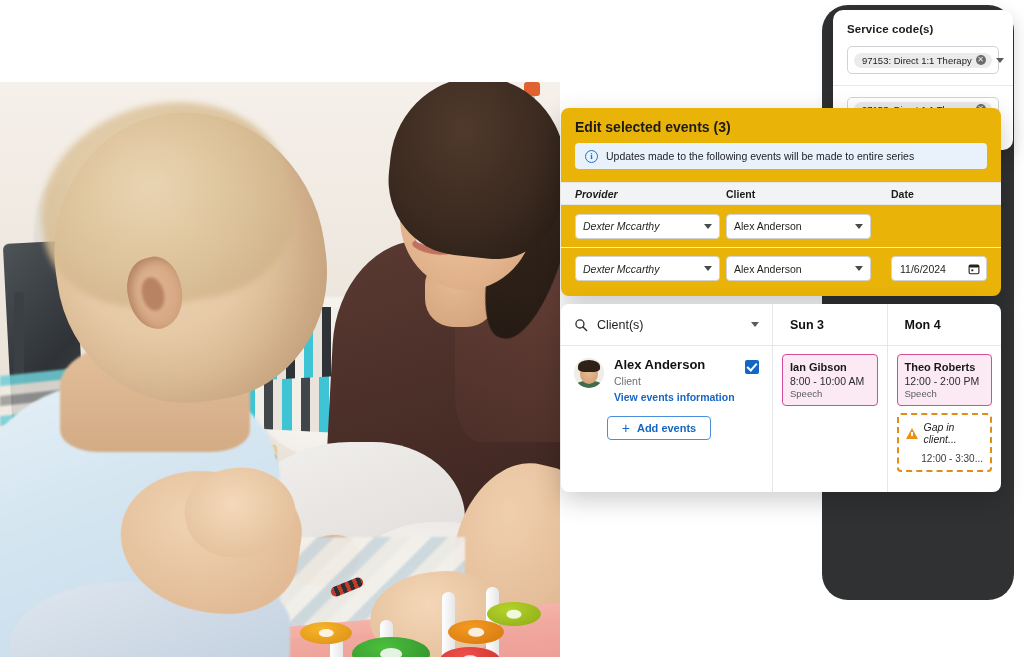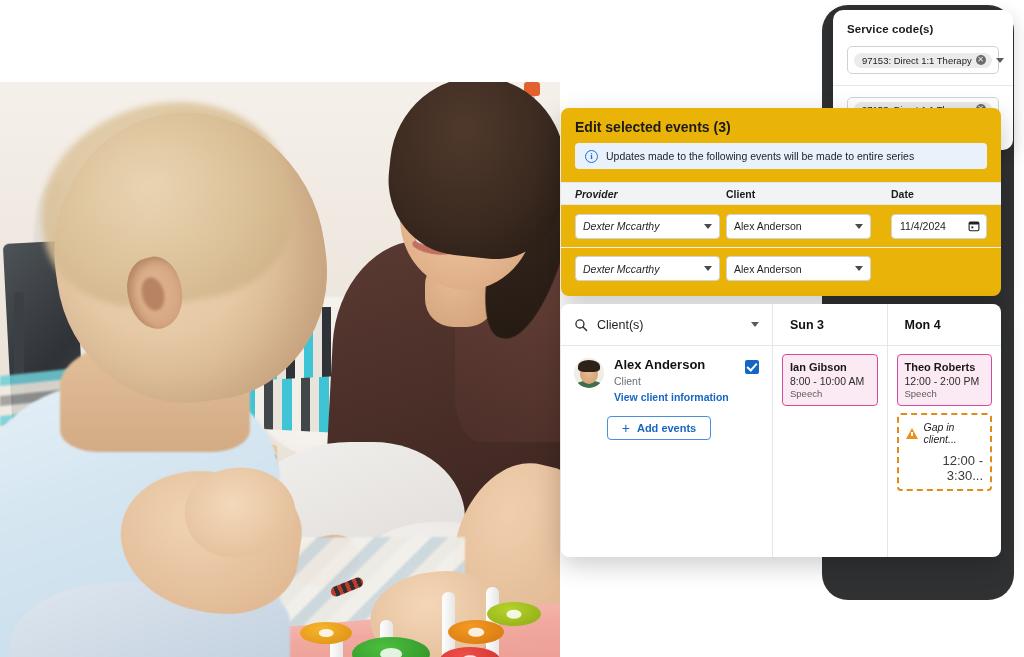--- a/index.html
+++ b/index.html
@@ -247,21 +247,21 @@
   .select .caret { margin-left:auto; border-top-color:#4a4a4a; }
   .date-field {
     border:1px solid #cfd3d7; border-radius:4px; height:25px; background:#fff;
     display:flex; align-items:center; padding: 0 6px 0 8px; font-size: 10.5px; color:#1f1f1f;
     width: 96px;
   }
   .cal-icon { margin-left:auto; width: 12px; height: 12px; display:block; }
 
   
   #cal-panel {
-    position: absolute; left: 561px; top: 304px; width: 440px; height: 253px;
+    position: absolute; left: 561px; top: 304px; width: 440px; height: 188px;
     background:#fff; border-radius: 8px;
     box-shadow: 0 8px 26px rgba(0,0,0,.20);
     overflow: hidden; display:flex;
   }
   .cal-left { width: 212px; border-right: 1px solid #e4e7ea; display:flex; flex-direction:column; }
   .cal-search {
     height: 42px; display:flex; align-items:center; gap:9px; padding: 0 13px;
     border-bottom: 1px solid #e4e7ea;
   }
   .cal-search .label { font-size: 12.5px; color:#1f1f1f; }
@@ -305,21 +305,21 @@
   }
   .cal-body { flex:1; padding: 8px 9px; }
   .evt { border-radius: 4px; padding: 5px 7px 6px 7px; margin-bottom: 7px; }
   .evt-pink { background:#fbeaf3; border: 1.5px solid #d24c9a; }
   .evt-title { font-size: 11px; font-weight: bold; color:#171717; line-height:1.3; }
   .evt-time  { font-size: 10.5px; color:#2c2c2c; margin-top:1px;}
   .evt-sub   { font-size: 9.5px; color:#5c5c5c; margin-top:1px;}
   .evt-gap { border: 2px dashed #e08c16; background:#fff; padding: 6px 7px; }
   .gap-line1 { display:flex; align-items:center; gap:6px; }
   .gap-text { font-size: 10.5px; font-style: italic; color:#1e1e1e; }
-  .gap-time { font-size: 13px; color:#3a3a3a; text-align:right; margin-top:8px;}
+  .gap-time { font-size: 10px; color:#3a3a3a; text-align:right; margin-top:8px;}
   .warn { width:0;height:0;border-left:6px solid transparent;border-right:6px solid transparent;
     border-bottom:11px solid #e8921a; position:relative; flex:0 0 auto;}
   .warn::after{ content:""; position:absolute; left:-1px; top:4px; width:2px; height:4px; background:#fff;}
   .evt-sel { border: 2px dashed #d2369c; background:#fff; padding: 7px 7px 6px 7px;}
   .sel-head { display:flex; align-items:flex-start; }
   .sel-check {
     margin-left:auto; width:14px; height:14px; border-radius:2px; background:#1566c4;
     position:relative; flex:0 0 auto;
   }
   .sel-check::after {
@@ -460,43 +460,43 @@
           <span>Dexter Mccarthy</span>
           <span class="caret"></span>
         </div>
       </div>
       <div class="col-cli">
         <div class="select">
           <span>Alex Anderson</span>
           <span class="caret"></span>
         </div>
       </div>
+    </div>
+
+    <div class="ep-row">
+      <div class="col-prov">
+        <div class="select">
+          <span>Dexter Mccarthy</span>
+          <span class="caret"></span>
+        </div>
+      </div>
+      <div class="col-cli">
+        <div class="select">
+          <span>Alex Anderson</span>
+          <span class="caret"></span>
+        </div>
+      </div>
       <div class="col-date">
         <div class="date-field">
-          <span>11/4/2024</span>
+          <span>11/6/2024</span>
           <svg class="cal-icon" viewBox="0 0 16 16">
             <rect x="1.5" y="2.8" width="13" height="11.5" rx="1.6" fill="none" stroke="#222" stroke-width="1.5"></rect>
             <rect x="1.5" y="2.8" width="13" height="3.2" rx="1.6" fill="#222"></rect>
             <rect x="4.5" y="8.6" width="2.6" height="2.4" fill="#222"></rect>
           </svg>
-        </div>
-      </div>
-    </div>
-
-    <div class="ep-row">
-      <div class="col-prov">
-        <div class="select">
-          <span>Dexter Mccarthy</span>
-          <span class="caret"></span>
-        </div>
-      </div>
-      <div class="col-cli">
-        <div class="select">
-          <span>Alex Anderson</span>
-          <span class="caret"></span>
         </div>
       </div>
     </div>
   </div>
 
   <div id="cal-panel">
 
     <div class="cal-left">
       <div class="cal-search">
         <svg width="14" height="14" viewBox="0 0 16 16">
@@ -510,21 +510,21 @@
       <div class="client-card">
         <div class="avatar">
           <span class="av-body"></span>
             <span class="av-face"></span>
             <span class="av-hair"></span>
         </div>
         <div style="flex:1; display:flex;">
           <div style="flex:1">
             <div class="cc-name">Alex Anderson</div>
             <div class="cc-role">Client</div>
-            <div class="cc-link">View client information</div>
+            <div class="cc-link">View events information</div>
           </div>
           <div class="cc-check"></div>
         </div>
       </div>
 
       <div class="add-btn">
         <span class="plus">+</span>
         <span>Add events</span>
       </div>
     </div>

